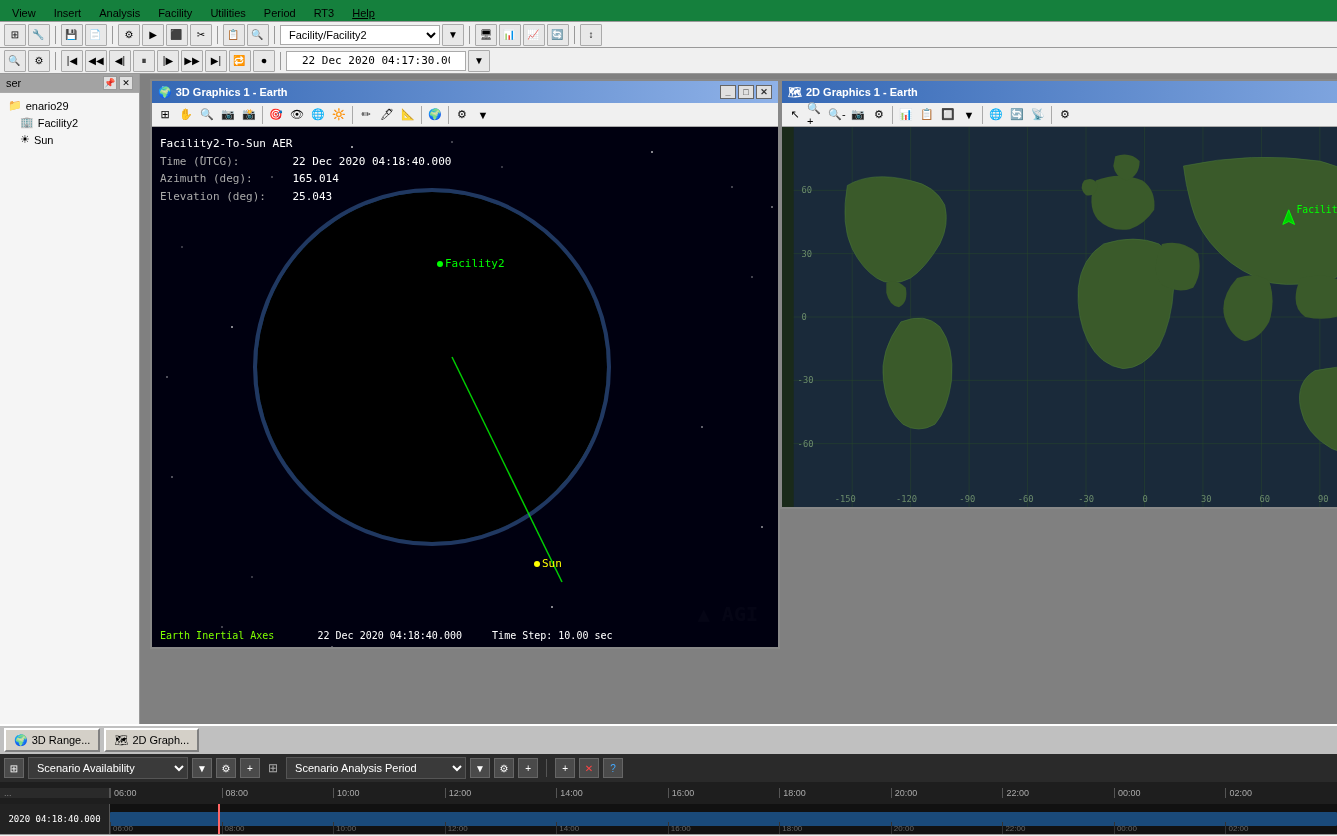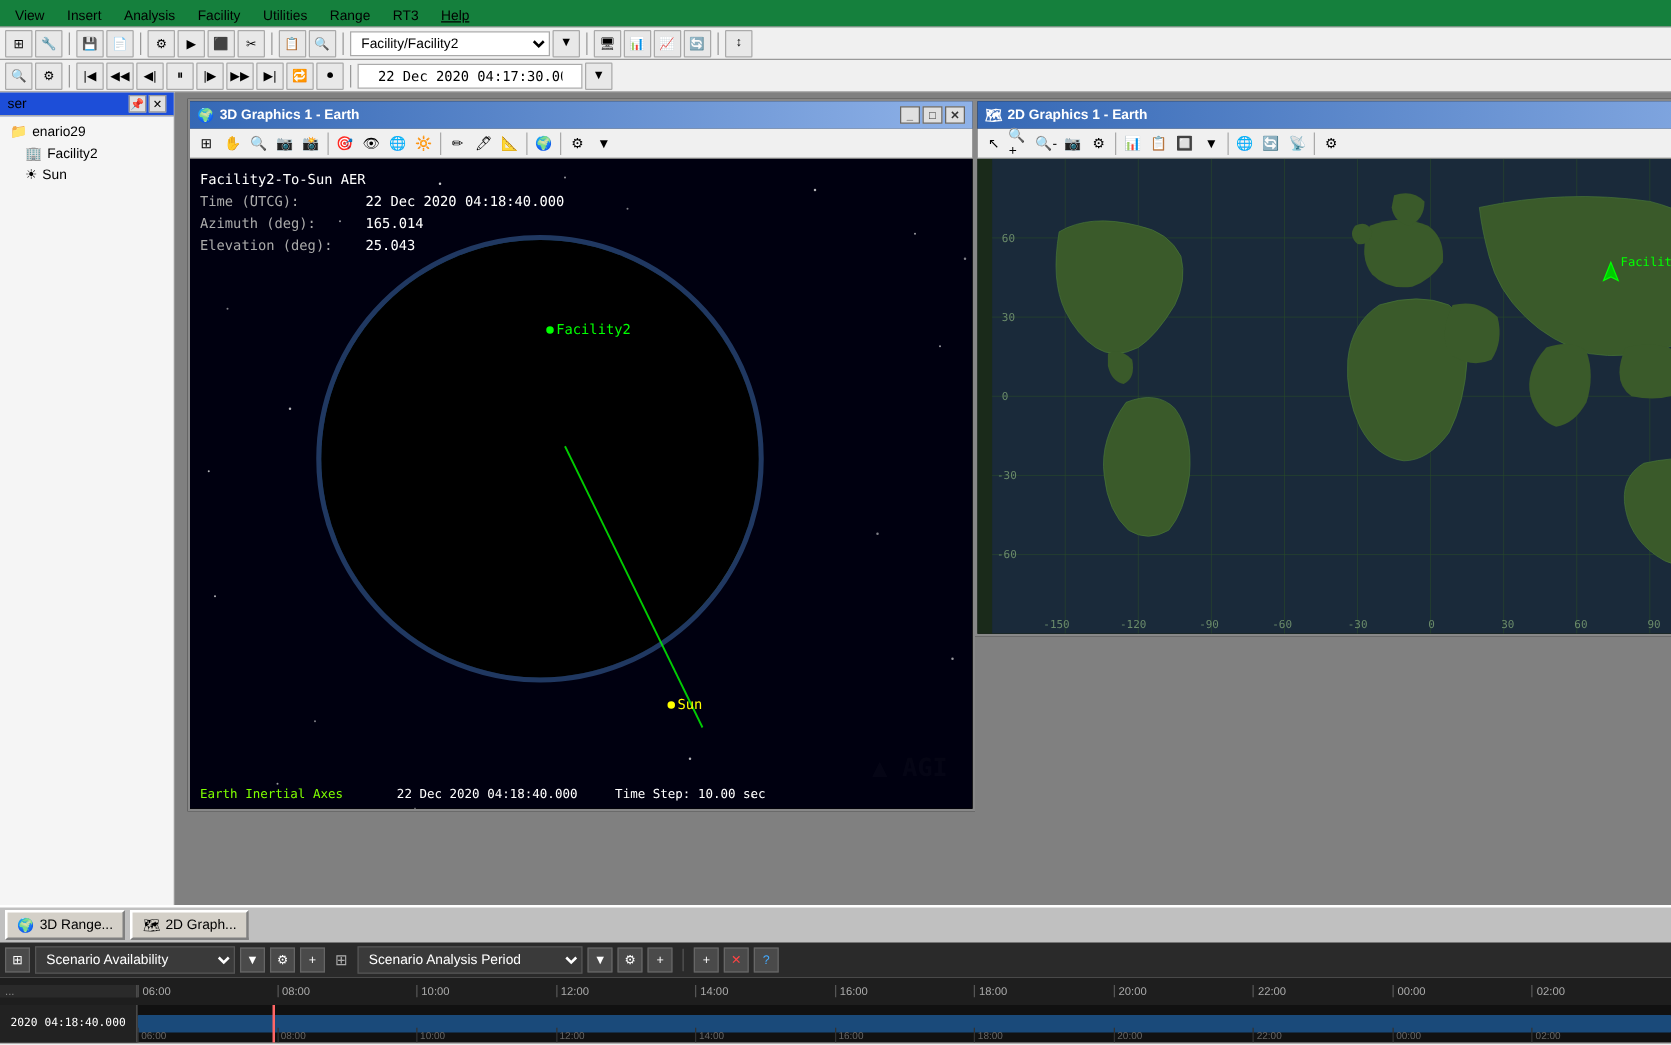--- a/index.html
+++ b/index.html
@@ -9,21 +9,21 @@
     .toolbar { background: #f0f0f0; border-bottom: 1px solid #999; height: 26px; display: flex; align-items: center; padding: 0 4px; gap: 2px; }
     .toolbar-sep { width: 1px; height: 18px; background: #999; margin: 0 3px; }
     .tb-btn { width: 22px; height: 22px; background: #e8e8e8; border: 1px solid #aaa; cursor: pointer; display: flex; align-items: center; justify-content: center; font-size: 10px; border-radius: 1px; }
     .tb-combo { height: 20px; border: 1px solid #aaa; background: white; padding: 0 4px; font-size: 11px; min-width: 160px; }
 
     
     .toolbar2 { background: #f0f0f0; border-bottom: 1px solid #999; height: 26px; display: flex; align-items: center; padding: 0 4px; gap: 2px; }
 
     
     #left-panel { width: 140px; background: #f5f5f5; border-right: 1px solid #999; display: flex; flex-direction: column; }
-    .panel-header { background: #1d4ed8; border-bottom: 1px solid #aaa; padding: 2px 6px; font-size: 11px; display: flex; justify-content: space-between; align-items: center; }
+    .panel-header { background: #a3a3a3; border-bottom: 1px solid #aaa; padding: 2px 6px; font-size: 11px; display: flex; justify-content: space-between; align-items: center; }
     .panel-header-btns { display: flex; gap: 2px; }
     .panel-header-btn { width: 14px; height: 14px; background: #e0e0e0; border: 1px solid #999; cursor: pointer; font-size: 9px; display: flex; align-items: center; justify-content: center; }
     .tree-area { flex: 1; padding: 4px; }
     .tree-item { padding: 2px 4px; cursor: pointer; display: flex; align-items: center; gap: 4px; }
 
     
     #content { flex: 1; background: #808080; position: relative; overflow: hidden; }
 
     
     .win-3d { position: absolute; left: 10px; top: 5px; width: 630px; height: 570px; background: #000; border: 2px solid #888; display: flex; flex-direction: column; }
@@ -74,21 +74,21 @@
   </style>
 </head>
 <body>
 
 <div class="toolbar" style="background:#15803d; height:22px;align-items:flex-end;">
   <span style="padding:2px 8px; cursor:pointer;">View</span>
   <span style="padding:2px 8px; cursor:pointer;">Insert</span>
   <span style="padding:2px 8px; cursor:pointer;">Analysis</span>
   <span style="padding:2px 8px; cursor:pointer;">Facility</span>
   <span style="padding:2px 8px; cursor:pointer;">Utilities</span>
-  <span style="padding:2px 8px; cursor:pointer;">Range</span>
+  <span style="padding:2px 8px; cursor:pointer;">Period</span>
   <span style="padding:2px 8px; cursor:pointer;">RT3</span>
   <span style="padding:2px 8px; cursor:pointer;text-decoration:underline;">Help</span>
 </div>
 
 <div class="toolbar">
   <div class="tb-btn">⊞</div>
   <div class="tb-btn">🔧</div>
   <div class="toolbar-sep"></div>
   <div class="tb-btn">💾</div>
   <div class="tb-btn">📄</div>

